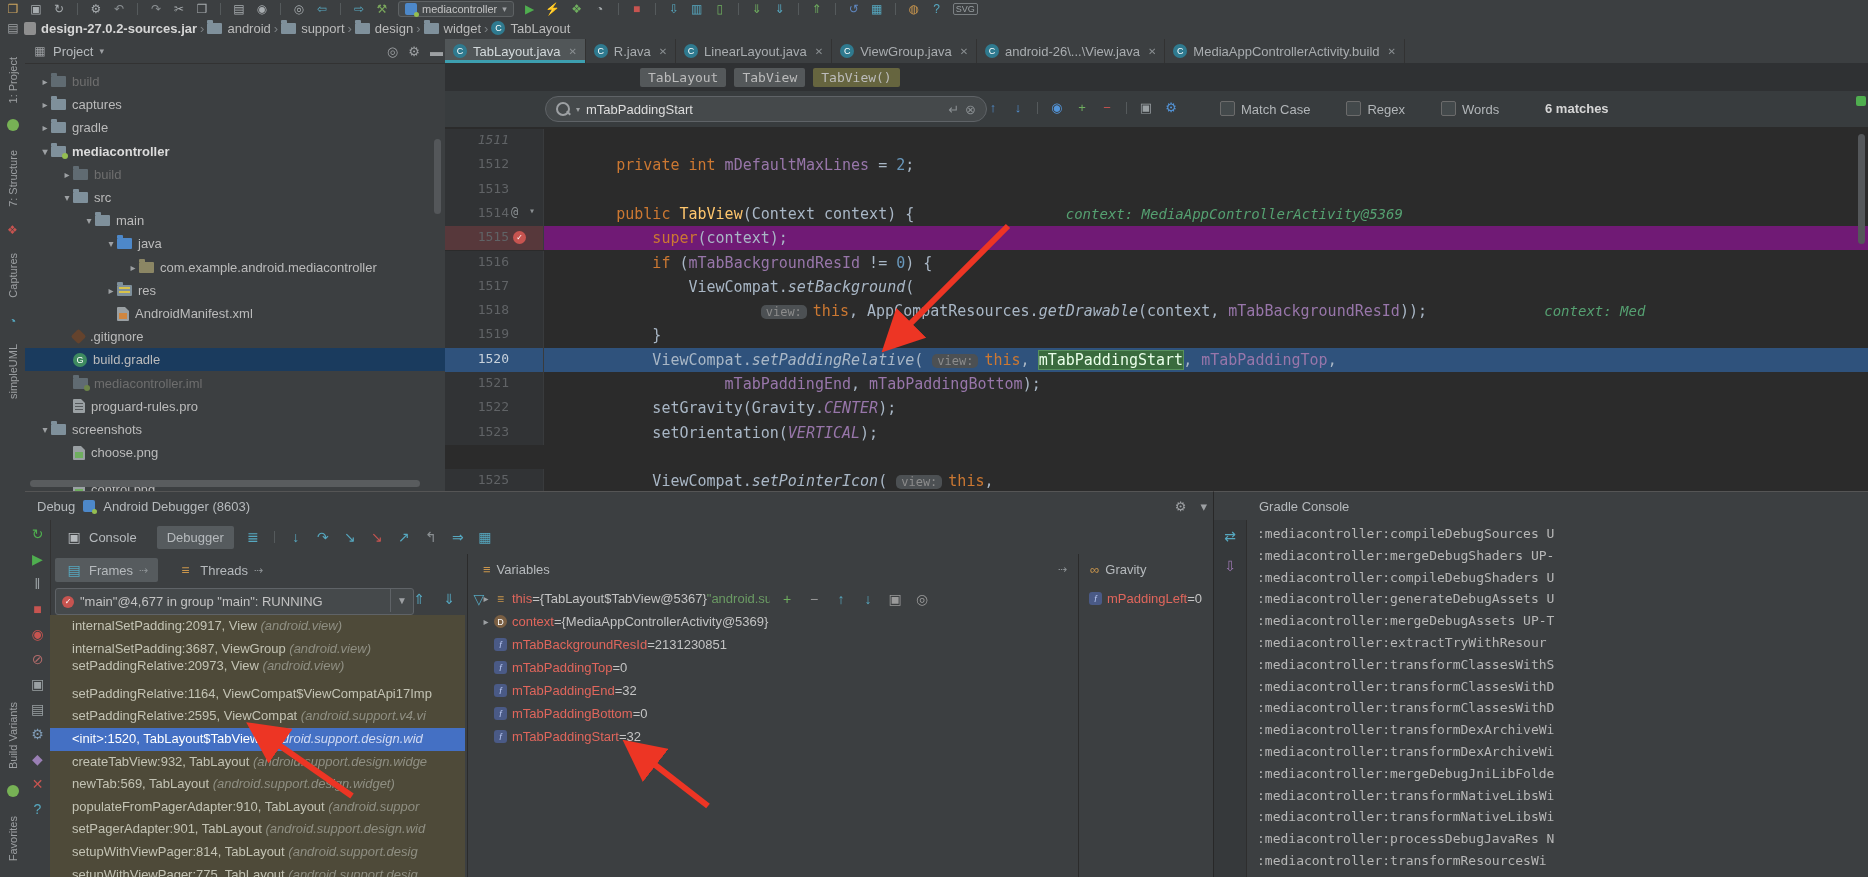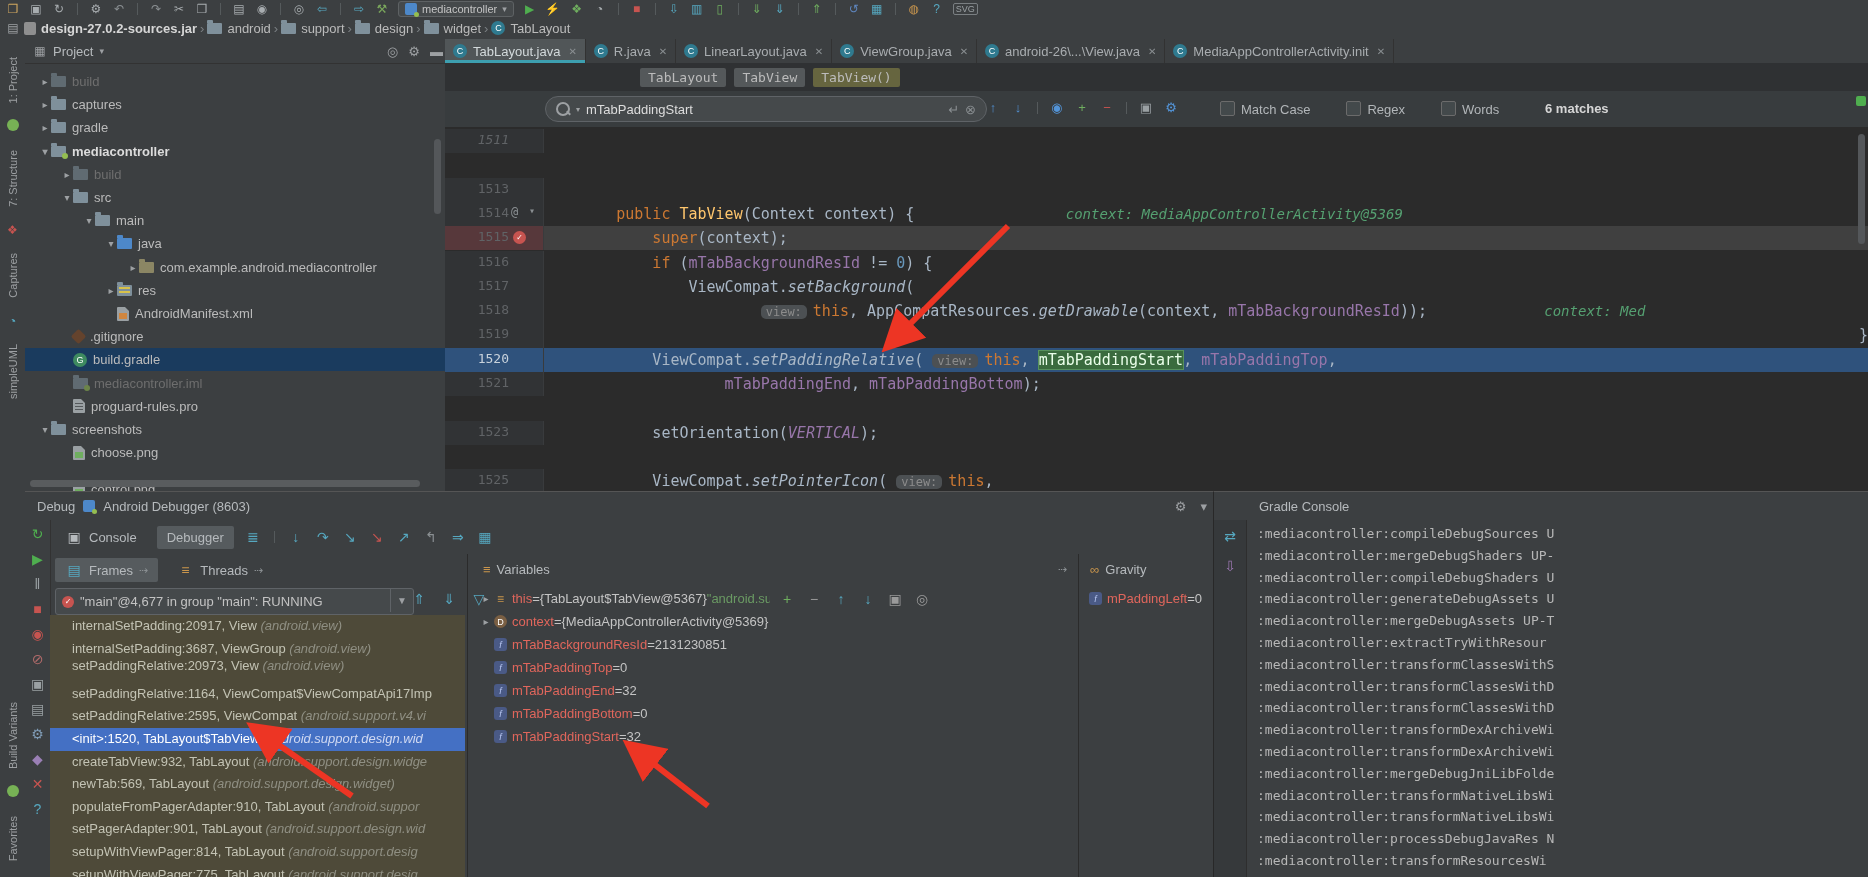--- a/index.html
+++ b/index.html
@@ -79,21 +79,21 @@
   .cb{display:inline-block;width:13px;height:13px;background:#43494b;border:1px solid #6b6b6b;border-radius:2px;vertical-align:-2px;margin-right:6px;}
   .toggle-label{color:#b2b6b9;font-size:13px;}
   #matches{color:#d6d6d6;font-weight:bold;font-size:13px;}
   
   #code{position:absolute;left:0;top:88px;width:1423px;height:364px;background:#2b2b2b;overflow:hidden;}
   .crow{position:absolute;left:0;width:1423px;height:24.3px;display:flex;}
   .crow .gut{width:98px;flex:0 0 auto;background:#313335;border-right:1px solid #393b3d;position:relative;
              font-family:"DejaVu Sans Mono",monospace;font-size:13px;color:#606366;}
   .crow .lnum{position:absolute;right:34px;top:3px;}
   .crow.exec{background:#2f527c;}.crow.exec .gut{background:#2f527c;color:#c8d2dc;}
-  .crow.bp{background:#404040;}.crow.bp .gut{background:#57383b;}
+  .crow.bp{background:#701a75;}.crow.bp .gut{background:#57383b;}
   .codeline{position:relative;font-family:"DejaVu Sans Mono",monospace;font-size:15px;line-height:24.3px;white-space:pre;flex:1;}
   .c-pl{color:#a9b7c6}.c-kw{color:#cc7832}.c-fld{color:#9876aa}.c-fldi{color:#9876aa;font-style:italic}
   .c-num{color:#6897bb}.c-it{color:#a9b7c6;font-style:italic}.c-mname{color:#ffc66d}
   .c-hint{position:absolute;top:0;color:#55a071;font-style:italic;font-size:14px;}
   .param-chip{background:#4c5053;color:#8c8c8c;border-radius:5px;padding:0 5px;margin-right:6px;font-size:12px;}
   .match{background:#3a6b3e;color:#eaffea;box-shadow:0 0 0 1px #57915c;}
   .bp-dot{position:absolute;left:68px;top:5px;width:13px;height:13px;border-radius:50%;background:#c75450;color:#fff;
           font-size:9px;line-height:13px;text-align:center;}
   .at-mark{position:absolute;left:66px;top:3px;color:#8a8f92;font-size:12px;}
   .fold-mark{position:absolute;left:84px;top:3px;color:#8a8f92;font-size:10px;}
@@ -388,21 +388,21 @@
           <span>ViewGroup.java</span>
           <span class="x">✕</span>
         </div>
         <div class="etab">
           <span class="ic-round ic-class">C</span>
           <span>android-26\...\View.java</span>
           <span class="x">✕</span>
         </div>
         <div class="etab">
           <span class="ic-round ic-class">C</span>
-          <span>MediaAppControllerActivity.init</span>
+          <span>MediaAppControllerActivity.build</span>
           <span class="x">✕</span>
         </div>
       </div>
     <div id="chips">
         <span class="chip">TabLayout</span>
         <span class="chip">TabView</span>
         <span class="chip method">TabView()</span>
       </div>
     <div id="searchbar">
       <div id="search-input">
@@ -430,20 +430,26 @@
         </span>
       <span id="matches" style="position:absolute;left:1100px;top:10px;">6 matches</span>
     </div>
     <div id="code">
         <div class="crow" style="top: 2px; font-style: italic;">
           <div class="gut">
             <span class="lnum">1511</span>
           </div>
           <div class="codeline" style="padding-left: 0px;"></div>
         </div>
+        <div class="crow" style="top: 26.3px;">
+          <div class="gut">
+            <span class="lnum">1512</span>
+          </div>
+          <div class="codeline" style="padding-left: 72.24px;"><span class="c-kw">private</span><span class="c-pl"> </span><span class="c-kw">int</span><span class="c-pl"> </span><span class="c-fld">mDefaultMaxLines</span><span class="c-pl"> = </span><span class="c-num">2</span><span class="c-pl">;</span></div>
+        </div>
         <div class="crow" style="top: 50.6px;">
           <div class="gut">
             <span class="lnum">1513</span>
           </div>
           <div class="codeline" style="padding-left: 0px;"></div>
         </div>
         <div class="crow" style="top: 74.9px;">
           <div class="gut">
             <span class="lnum">1514</span>
             <span class="at-mark">@</span>
@@ -469,37 +475,43 @@
             <span class="lnum">1517</span>
           </div>
           <div class="codeline" style="padding-left: 144.48px;"><span class="c-pl">ViewCompat.</span><span class="c-it">setBackground</span><span class="c-pl">(</span></div>
         </div>
         <div class="crow" style="top: 172.1px;">
           <div class="gut">
             <span class="lnum">1518</span>
           </div>
           <div class="codeline" style="padding-left: 216.72px;"><span class="param-chip">view:</span><span class="c-kw">this</span><span class="c-pl">, AppCompatResources.</span><span class="c-it">getDrawable</span><span class="c-pl">(context, </span><span class="c-fld">mTabBackgroundResId</span><span class="c-pl">));</span><span class="c-hint" style="left: 1000.28px;">context: Med</span></div>
         </div>
-        <div class="crow" style="top: 196.4px; text-align: right;">
+        <div class="crow" style="top: 196.4px;">
           <div class="gut">
             <span class="lnum">1519</span>
           </div>
           <div class="codeline" style="padding-left: 108.36px;"><span class="c-pl">}</span></div>
         </div>
         <div class="crow exec" style="top: 220.7px;">
           <div class="gut">
             <span class="lnum">1520</span>
           </div>
           <div class="codeline" style="padding-left: 108.36px;"><span class="c-pl">ViewCompat.</span><span class="c-it">setPaddingRelative</span><span class="c-pl">( </span><span class="param-chip">view:</span><span class="c-kw">this</span><span class="c-pl">, </span><span class="match mono">mTabPaddingStart</span><span class="c-pl">, </span><span class="c-fld">mTabPaddingTop</span><span class="c-pl">,</span></div>
         </div>
         <div class="crow" style="top: 245px;">
           <div class="gut">
             <span class="lnum">1521</span>
           </div>
           <div class="codeline" style="padding-left: 180.6px;"><span class="c-fld">mTabPaddingEnd</span><span class="c-pl">, </span><span class="c-fld">mTabPaddingBottom</span><span class="c-pl">);</span></div>
+        </div>
+        <div class="crow" style="top: 269.3px;">
+          <div class="gut">
+            <span class="lnum">1522</span>
+          </div>
+          <div class="codeline" style="padding-left: 108.36px;"><span class="c-pl">setGravity(Gravity.</span><span class="c-fldi">CENTER</span><span class="c-pl">);</span></div>
         </div>
         <div class="crow" style="top: 293.6px;">
           <div class="gut">
             <span class="lnum">1523</span>
           </div>
           <div class="codeline" style="padding-left: 108.36px;"><span class="c-pl">setOrientation(</span><span class="c-fldi">VERTICAL</span><span class="c-pl">);</span></div>
         </div>
         <div class="crow" style="top: 342.2px;">
           <div class="gut">
             <span class="lnum">1525</span>

